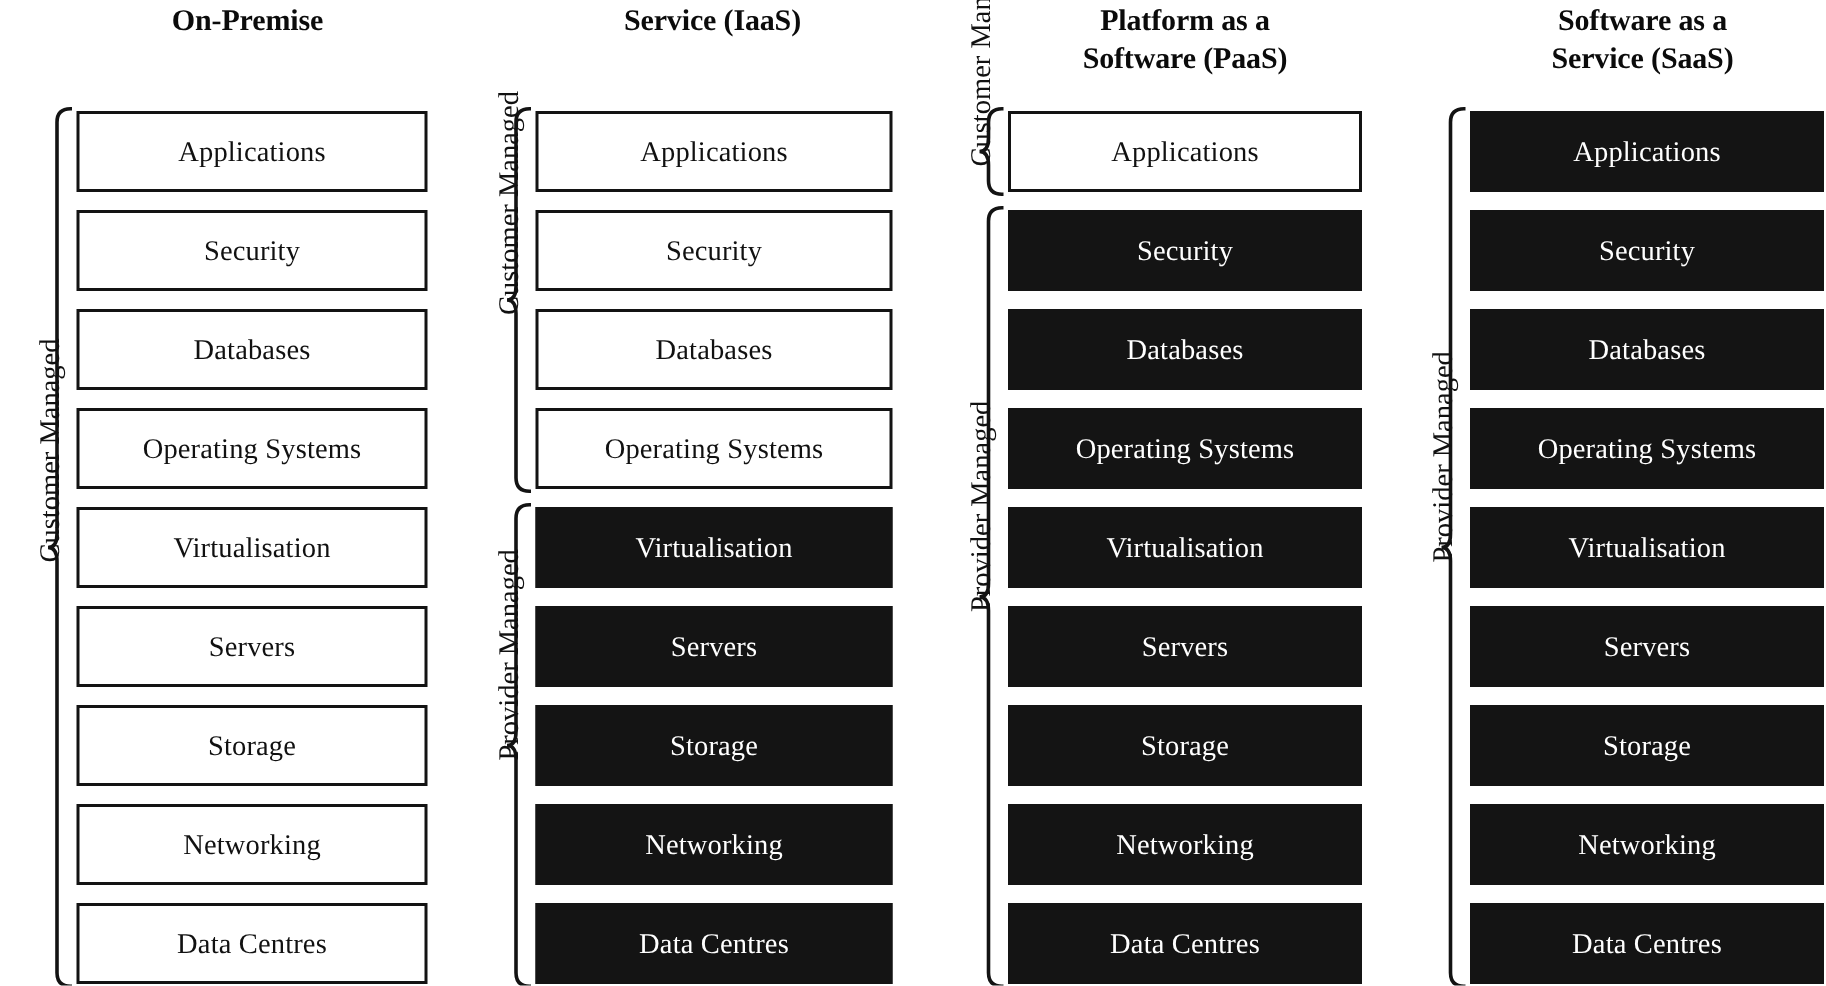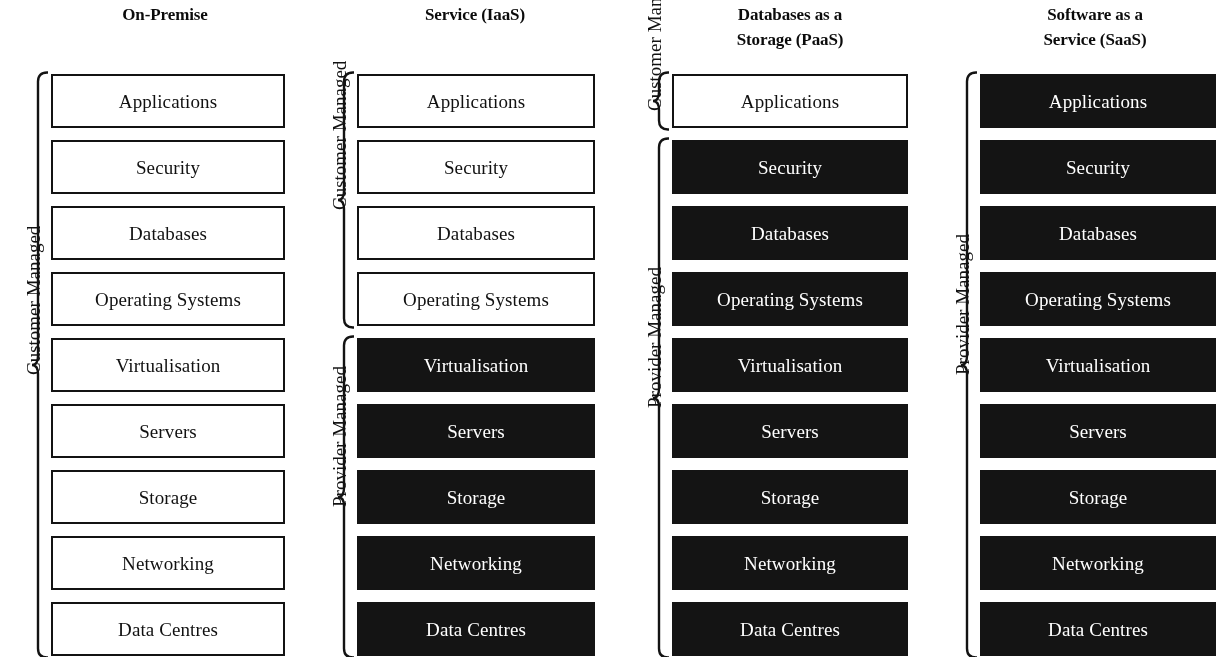--- a/index.html
+++ b/index.html
@@ -14,21 +14,21 @@
   #diagram{position:relative;width:1217px;height:657px;}
 
   .column{position:absolute;top:0;height:657px;}
 
   .col-header{
     position:absolute;
     left:0;right:0;
     top:2px;
     text-align:center;
     font-weight:bold;
-    font-size:17px;
+    font-size:20px;
     line-height:25px;
     letter-spacing:-0.1px;
     color:#0b0b0b;
   }
   .col-header .hline{display:block;white-space:nowrap;}
 
   .layer-box{
     position:absolute;
     box-sizing:border-box;
     display:flex;
@@ -144,22 +144,22 @@
       <div class="bracket-label" style="left: 330px; top: 209.5px;">Customer Managed</div>
       <div class="bracket" style="left:338px;top:336px;width:18px;height:322px;">
         <svg width="18" height="322" viewBox="0 0 18 322">
           <path d="M 16 0.5 L 15 0.5 Q 6 0.5 6 9.5 L 6 152 Q 6 161 0 161 Q 6 161 6 170 L 6 312.5 Q 6 321.5 15 321.5 L 16 321.5" fill="none" stroke="#131313" stroke-width="2.4" stroke-linecap="butt" stroke-linejoin="miter"></path>
         </svg>
       </div>
       <div class="bracket-label" style="left: 330px; top: 506.5px;">Provider Managed</div>
     </div>
     <div class="column" style="left:0px;">
       <div class="col-header" style="left:645px;width:290px;">
-        <span class="hline">Databases as a</span>
-        <span class="hline">Storage (PaaS)</span>
+        <span class="hline">Platform as a</span>
+        <span class="hline">Software (PaaS)</span>
       </div>
       <div class="layer-box light" style="left:672px;top:74px;width:236px;height:54px;">
         <span>Applications</span>
       </div>
       <div class="layer-box dark" style="left:672px;top:140px;width:236px;height:54px;">
         <span>Security</span>
       </div>
       <div class="layer-box dark" style="left:672px;top:206px;width:236px;height:54px;">
         <span>Databases</span>
       </div>

